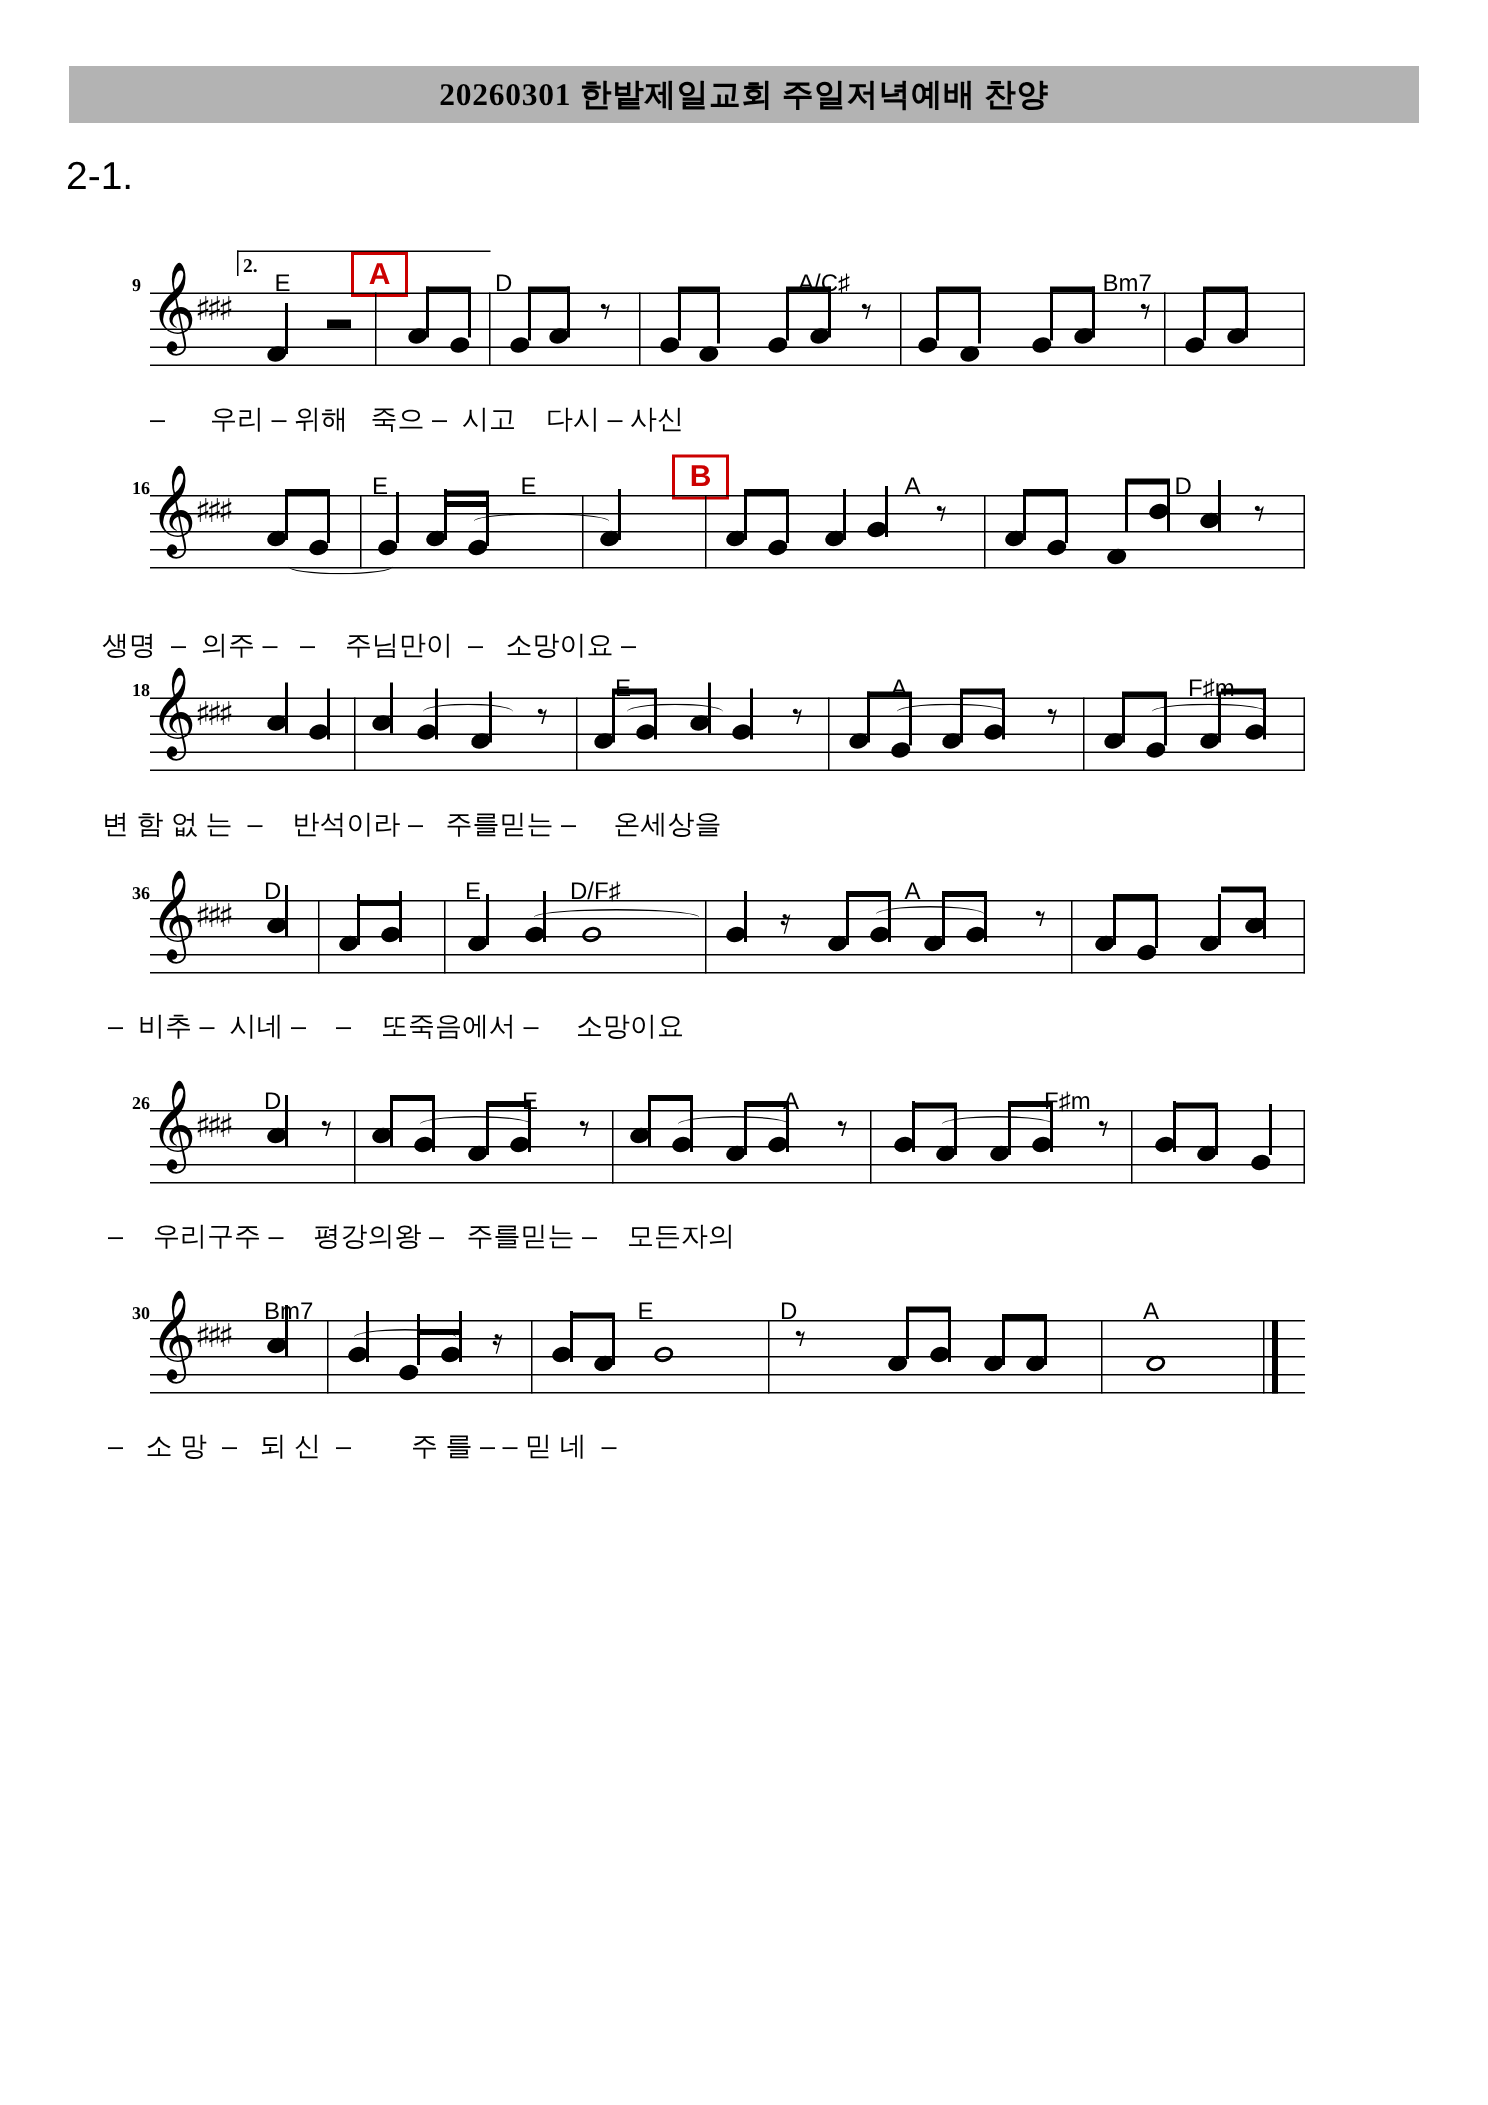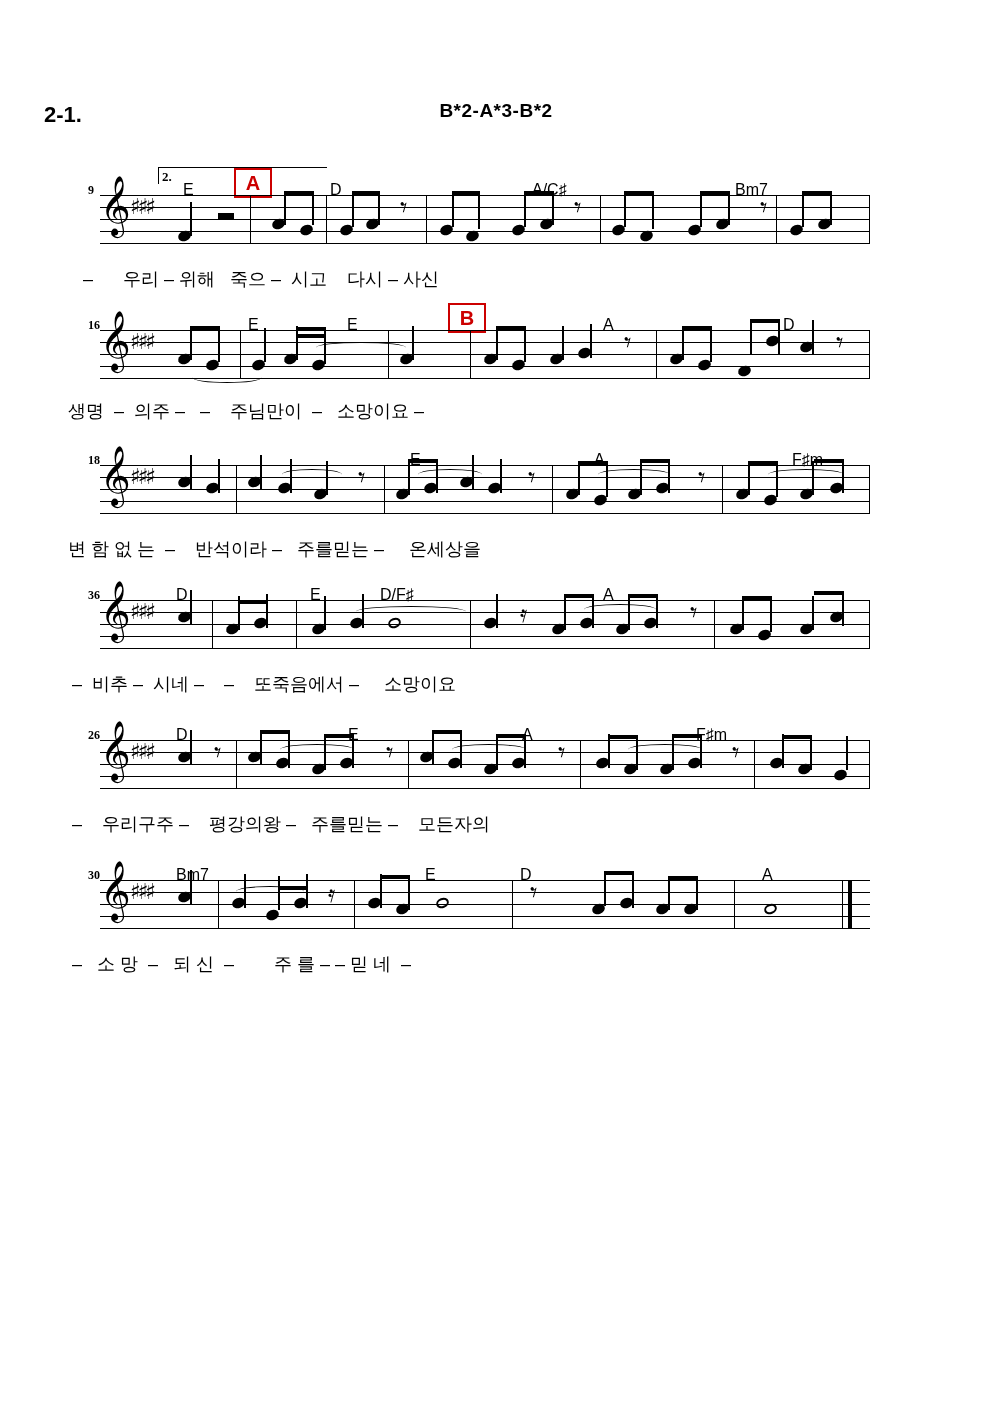--- a/index.html
+++ b/index.html
@@ -38,22 +38,22 @@
     font-size: 21px;
     letter-spacing: 0.5px;
     color: #000;
     white-space: nowrap;
   }
   
   .song-number {
     position: absolute;
     left: 44px;
     top: 102px;
-    font-size: 22px;
-    font-weight: bold;
+    font-size: 26px;
+    font-weight: normal;
     font-family: "Liberation Sans", sans-serif;
   }
   .structure-label {
     position: absolute;
     left: 0;
     top: 100px;
     width: 992px;
     text-align: center;
     font-size: 19px;
     font-weight: bold;
@@ -115,21 +115,21 @@
     font-family: "DejaVu Sans", sans-serif;
     letter-spacing: -3px;
   }
   .chord {
     position: absolute;
     font-size: 16px;
     font-family: "Liberation Sans", sans-serif;
   }
   .lyric-row {
     position: absolute;
-    left: 83px;
+    left: 100px;
     width: 790px;
     font-size: 18px;
     font-family: "Liberation Sans", sans-serif;
     white-space: pre;
   }
   
   .note {
     position: absolute;
   }
   .notehead {
@@ -210,23 +210,25 @@
     font-size: 13px;
     font-weight: bold;
     font-family: "Liberation Serif", serif;
   }
 </style>
 </head>
 <body>
 
 <div class="page">
 
+  <div class="header-bar">
+    <div class="header-title">20260301 한밭제일교회 주일저녁예배 찬양</div>
+  </div>
 
   <div class="song-number">2-1.</div>
-  <div class="structure-label">B*2-A*3-B*2</div>
 
   <div class="system" style="top:195px;">
     <div class="measure-number" style="left:88px; top:-12px;">9</div>
 
     <div class="volta" style="left:158px; top:-28px; width:168px;"></div>
     <div class="volta-label" style="left:162px; top:-26px;">2.</div>
 
     <div class="marker" style="left:234px; top:-27px;">
       <span>A</span>
     </div>
@@ -442,21 +444,21 @@
       <div class="barline" style="left:370px;"></div>
       <div class="barline" style="left:556px;"></div>
       <div class="barline" style="left:769px;"></div>
     </div>
 
     <div class="chord" style="left:347px; top:-14px;">E</div>
     <div class="chord" style="left:248px; top:-14px;">E</div>
     <div class="chord" style="left:603px; top:-14px;">A</div>
     <div class="chord" style="left:783px; top:-14px;">D</div>
 
-    <div class="lyric-row" style="top:69px; left:68px;">생명  –  의주 –   –    주님만이  –   소망이요 –</div>
+    <div class="lyric-row" style="top:88px; left:68px;">생명  –  의주 –   –    주님만이  –   소망이요 –</div>
   </div>
 
   <div class="system" style="top:465px;">
     <div class="measure-number" style="left:88px; top:-12px;text-align:right;">18</div>
 
     <div class="staff">
       <div class="line"></div>
       <div class="line"></div>
       <div class="line"></div>
       <div class="line"></div>

